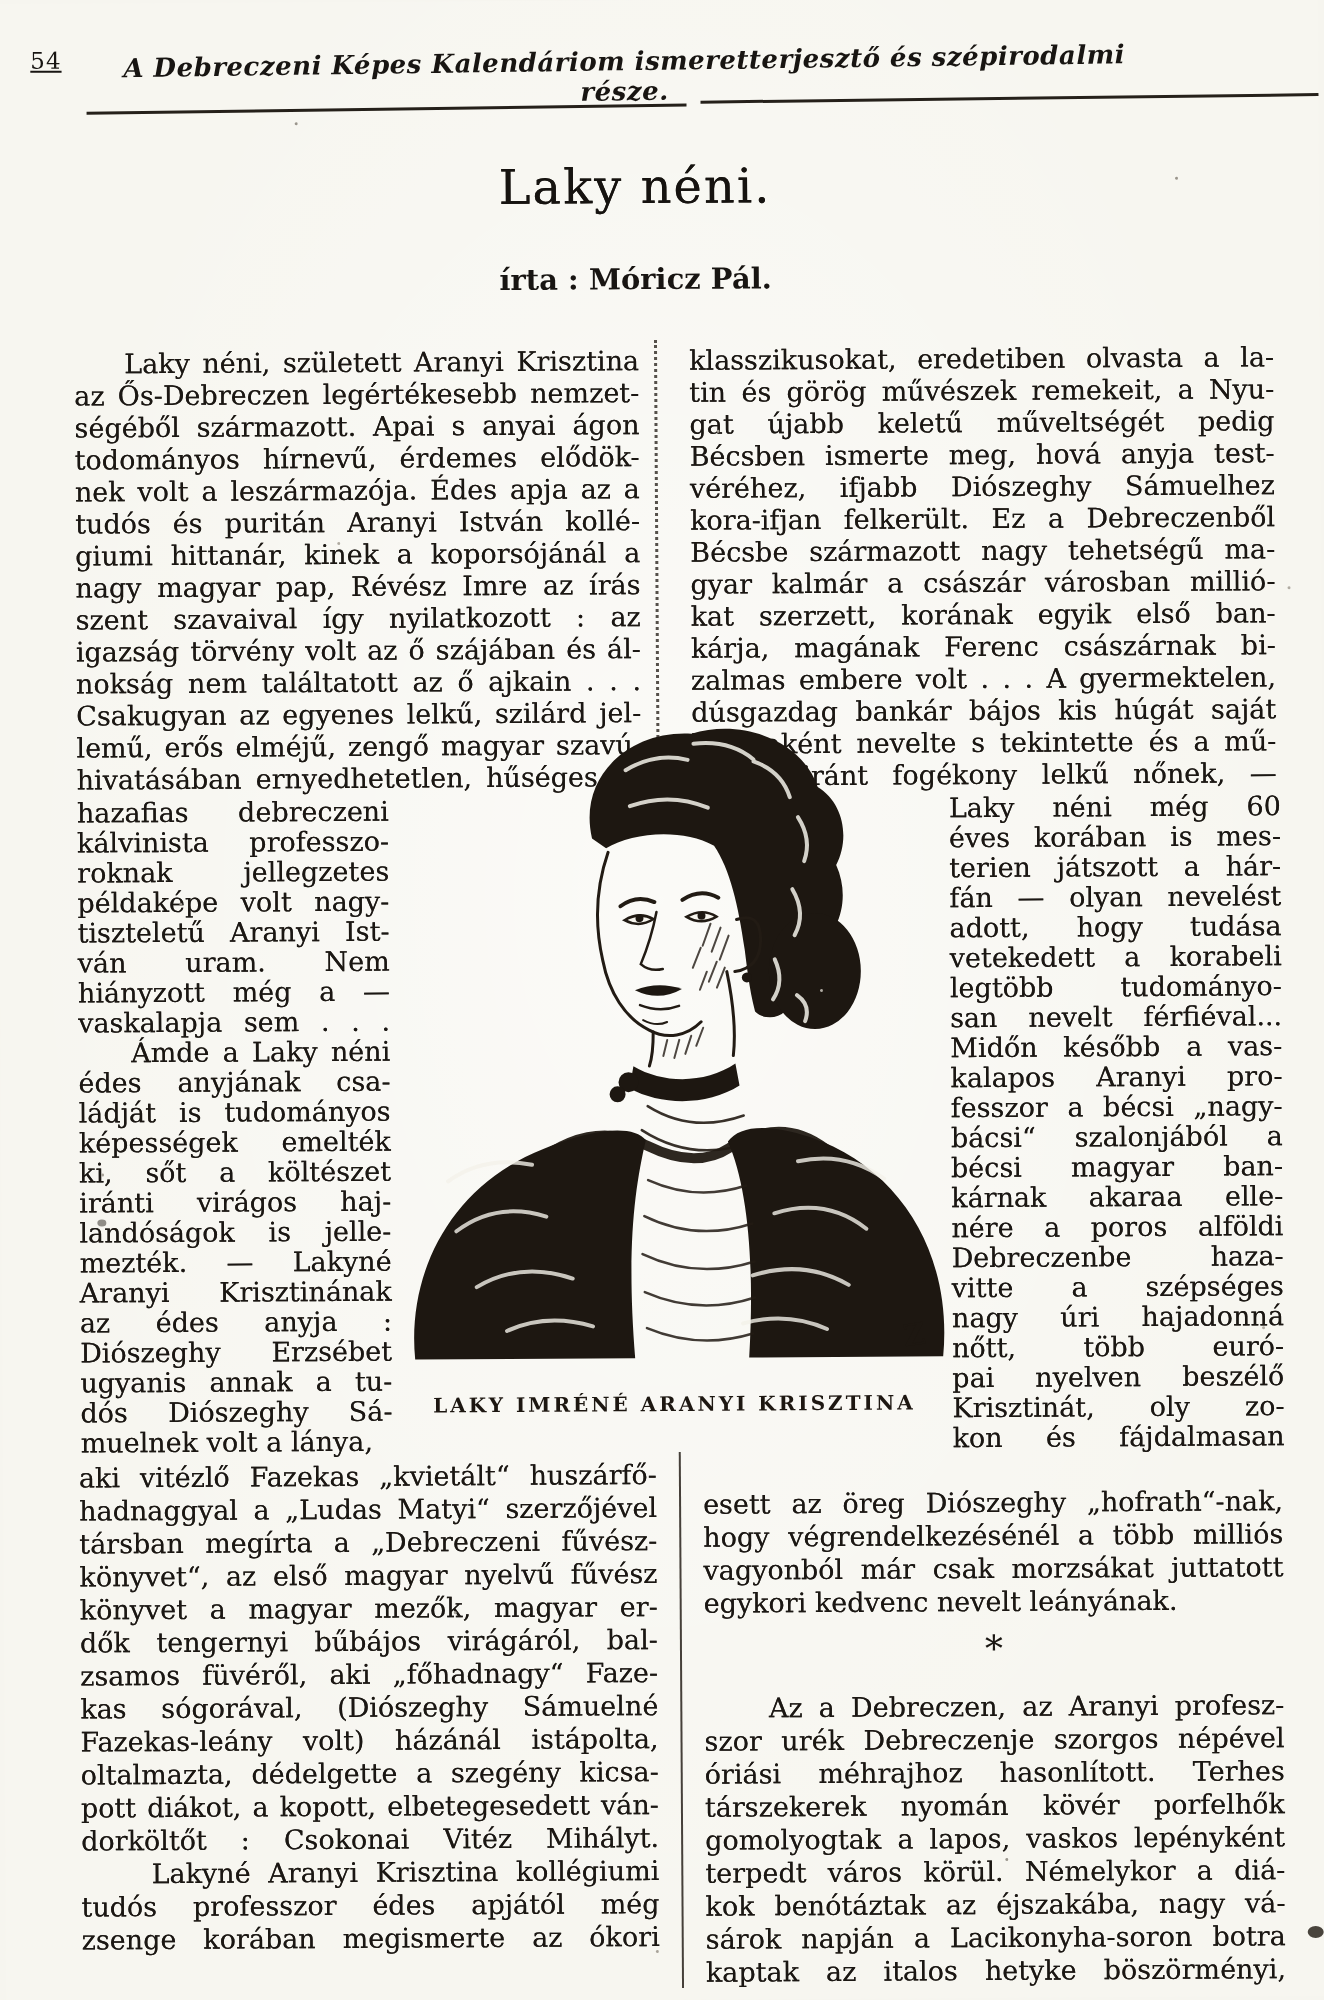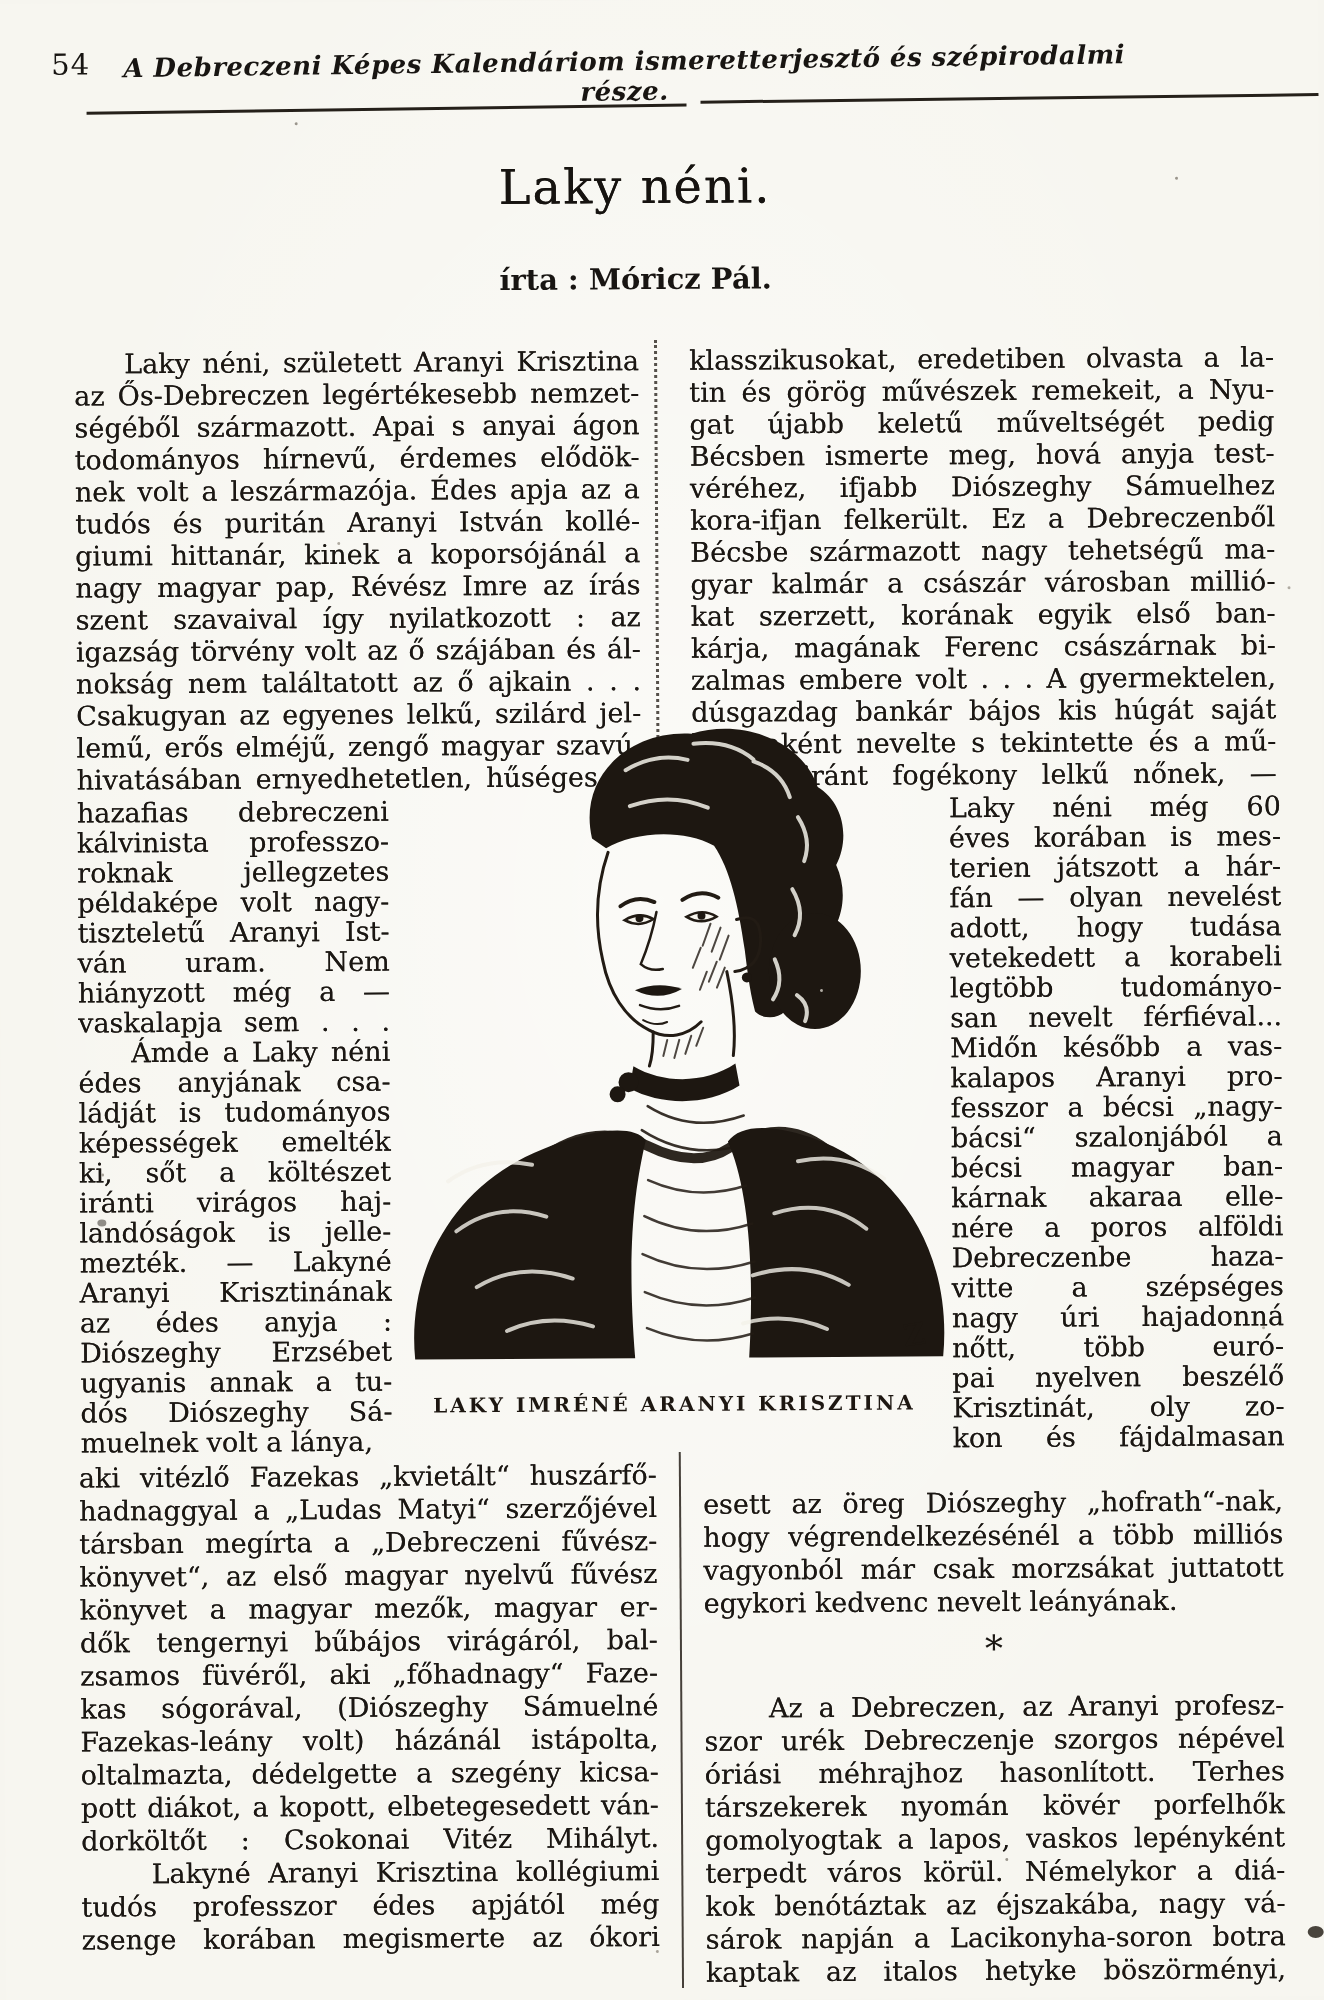--- a/index.html
+++ b/index.html
@@ -28,21 +28,21 @@
   .lastline {
     white-space:pre;
     text-align:left;
     font-size:27px;
     color:#1b1713;
     text-shadow:0 0 0.5px rgba(24,20,16,0.8);
   }
   .lh32 { line-height:32px; }
   .lh30 { line-height:30px; }
   .lh33 { line-height:33px; }
-  #page-number { left:57px; top:44px; font-size:29px; letter-spacing:1px; }
+  #page-number { left:36px; top:44px; font-size:23px; letter-spacing:1px;text-decoration:underline; }
   #running-header {
     left:90px; top:46px; width:1080px; text-align:center;
     font-size:26px; font-style:italic; font-weight:bold;
     transform:rotate(-0.45deg); letter-spacing:0.5px;
   }
   .hrule { height:3px; background:#25201a; }
   #hrule-left  { left:92px;  top:106px; width:600px; transform:rotate(-0.45deg); }
   #hrule-right { left:706px; top:99px;  width:618px; transform:rotate(-0.35deg); }
   #article-title {
     left:0; top:158px; width:1280px; text-align:center;

